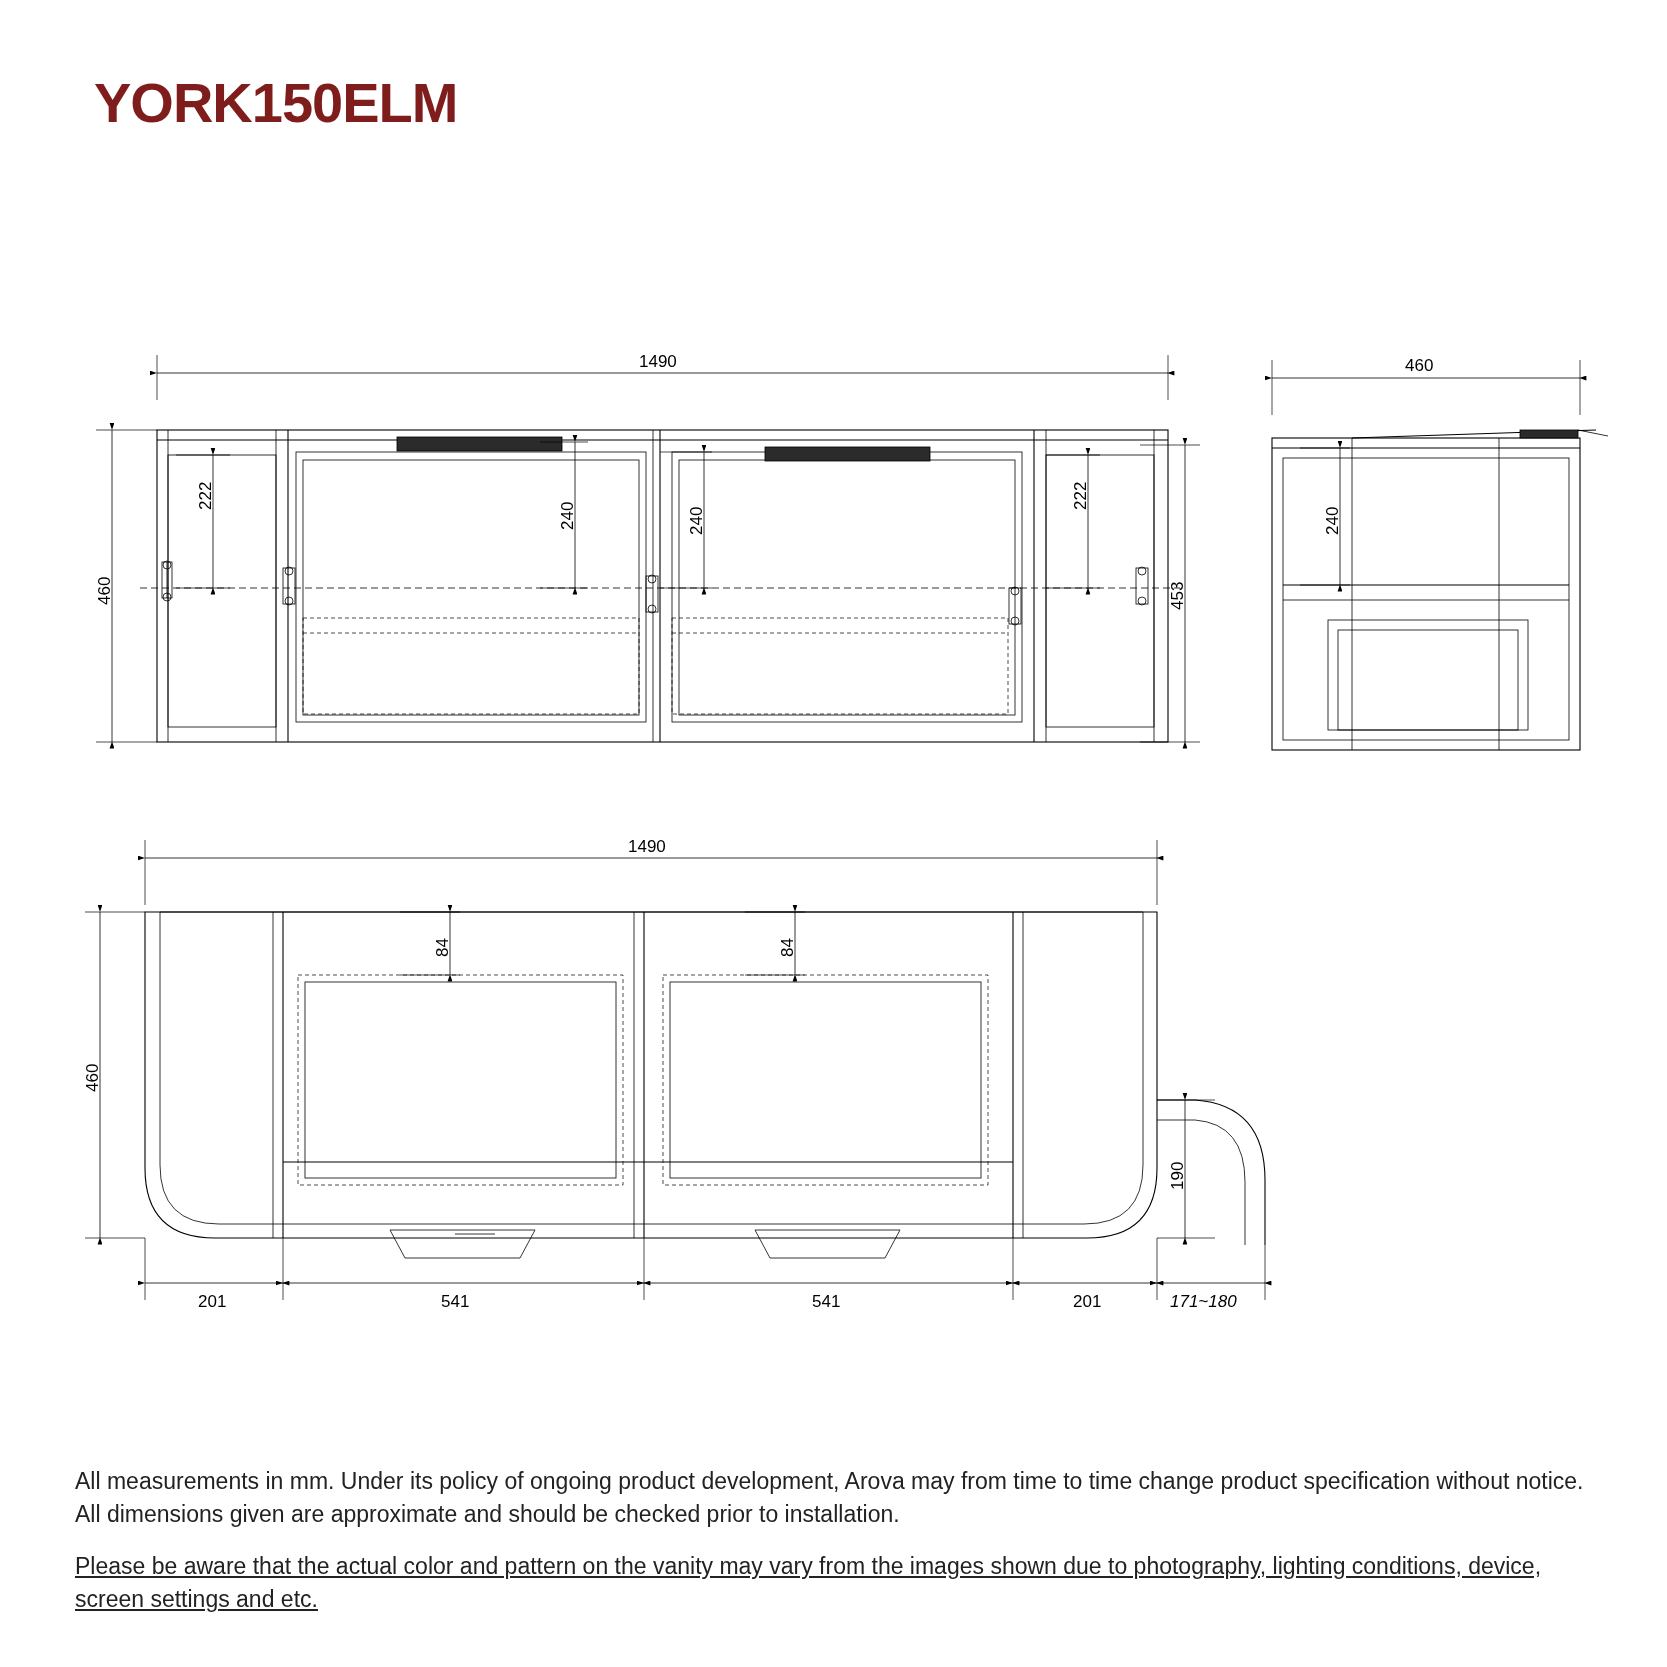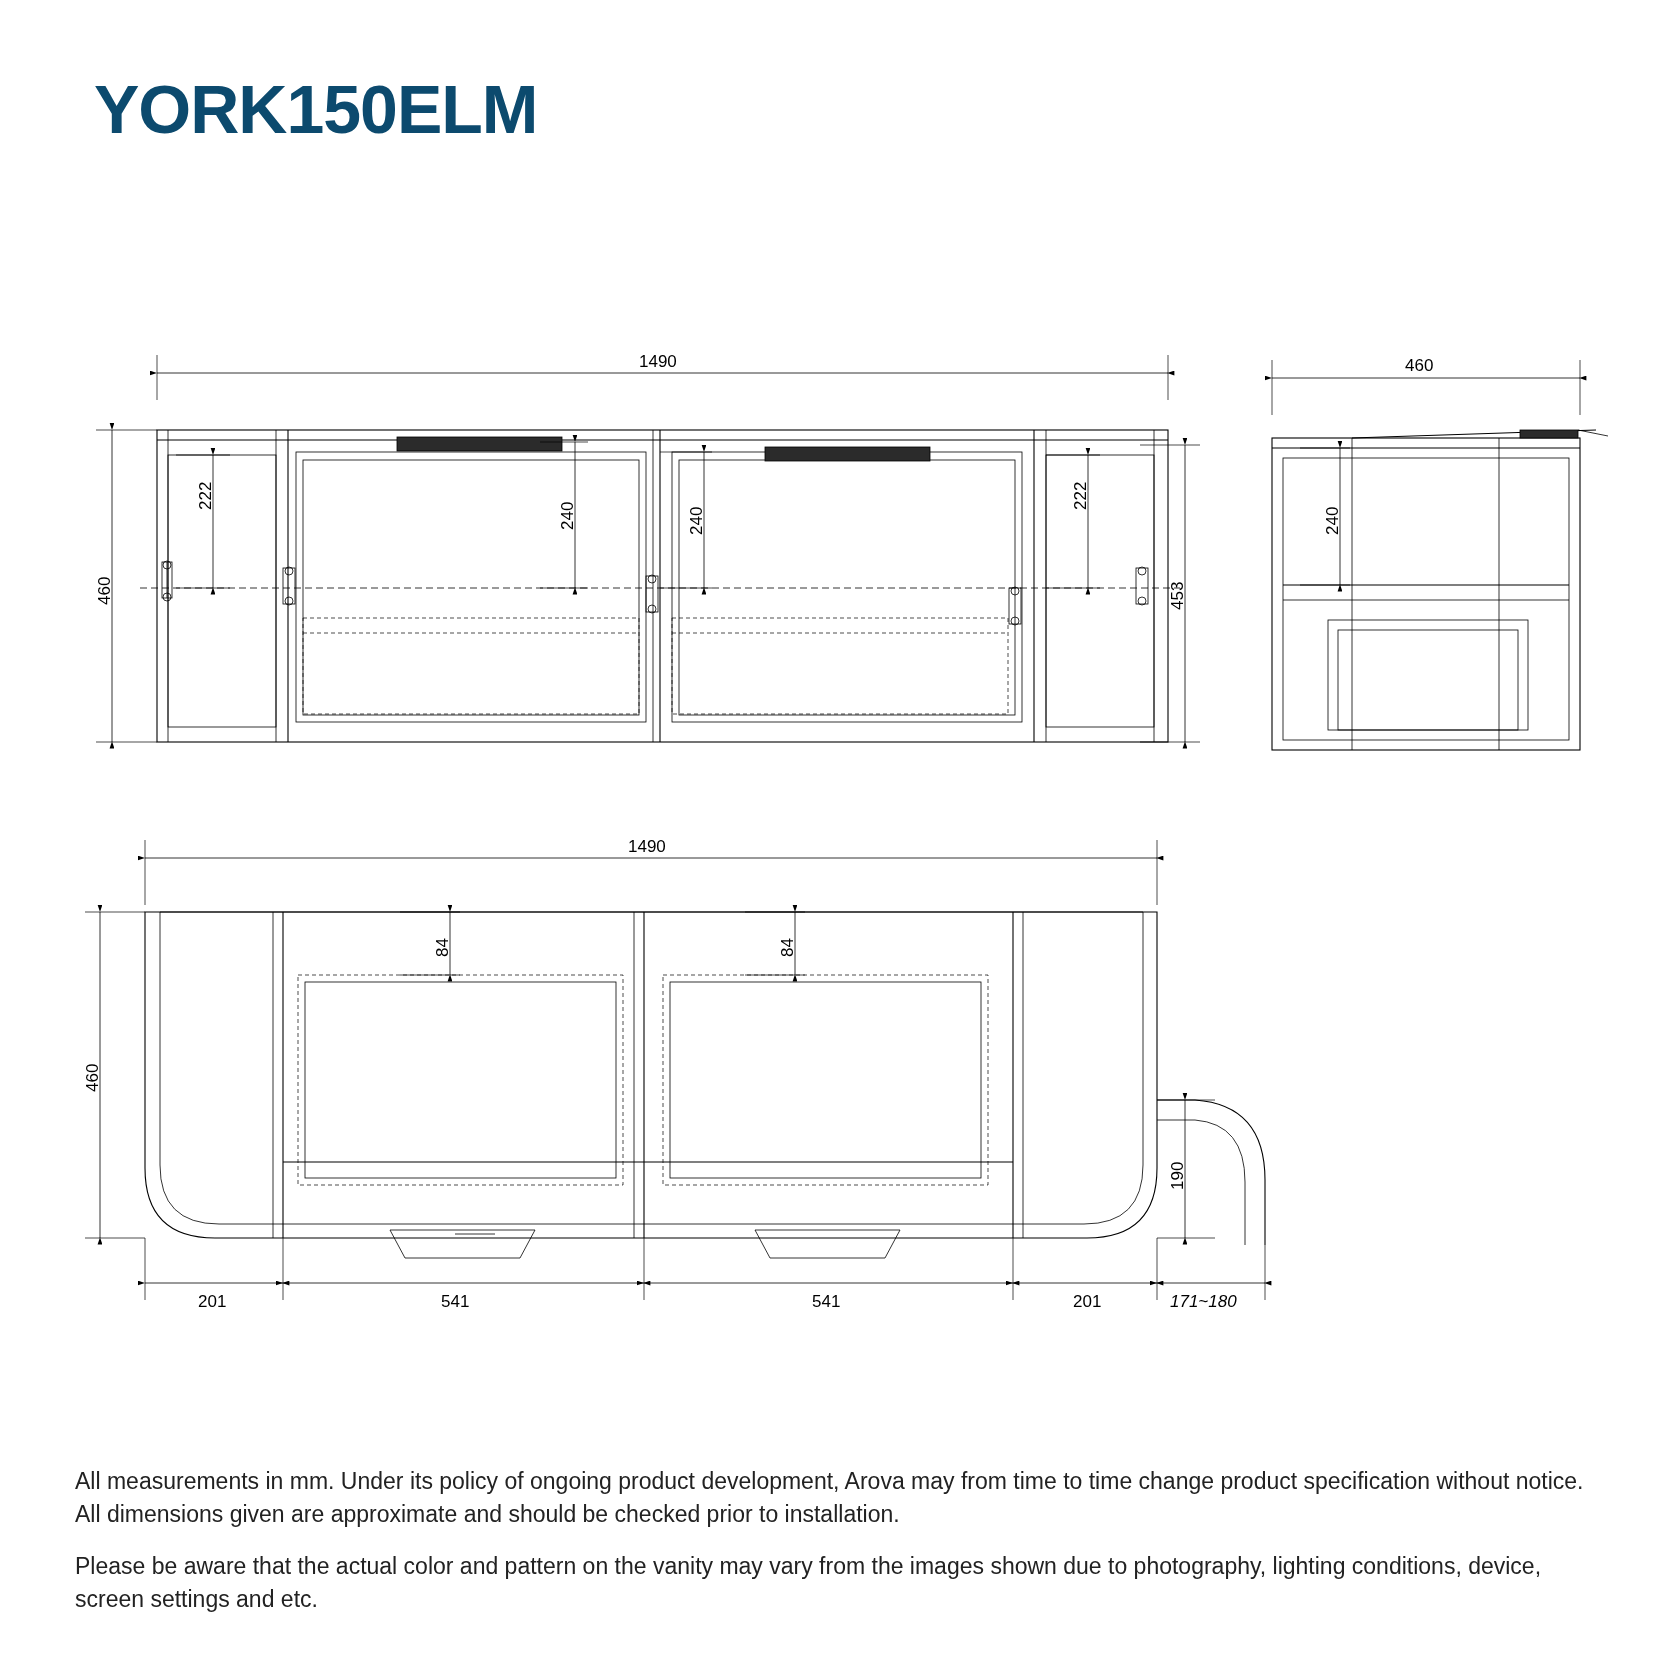--- a/index.html
+++ b/index.html
@@ -18,24 +18,24 @@
   .page {
     position: absolute;
     inset: 0;
   }
 
   
   .title {
     position: absolute;
     left: 94px;
     top: 70px;
-    font-size: 68px;
+    font-size: 56px;
     font-weight: bold;
     letter-spacing: -1px;
-    color: #0c4a6e;
+    color: #7f1d1d;
     white-space: nowrap;
   }
 
   
   .drawing {
     position: absolute;
     left: 0;
     top: 0;
     width: 1667px;
     height: 1667px;
@@ -48,21 +48,21 @@
     left: 75px;
     top: 1465px;
     width: 1520px;
     font-size: 23px;
     line-height: 1.45;
     color: #222222;
   }
   .notes p {
     margin: 0 0 18px 0;
   }
-  .notes p:last-child { margin-bottom: 4px; }
+  .notes p:last-child { margin-bottom: 4px; text-decoration: underline; }
 
   
   .dim {
     position: absolute;
     font-size: 17px;
     color: #000;
     white-space: nowrap;
   }
   .dim.vert {
     transform-origin: left top;

